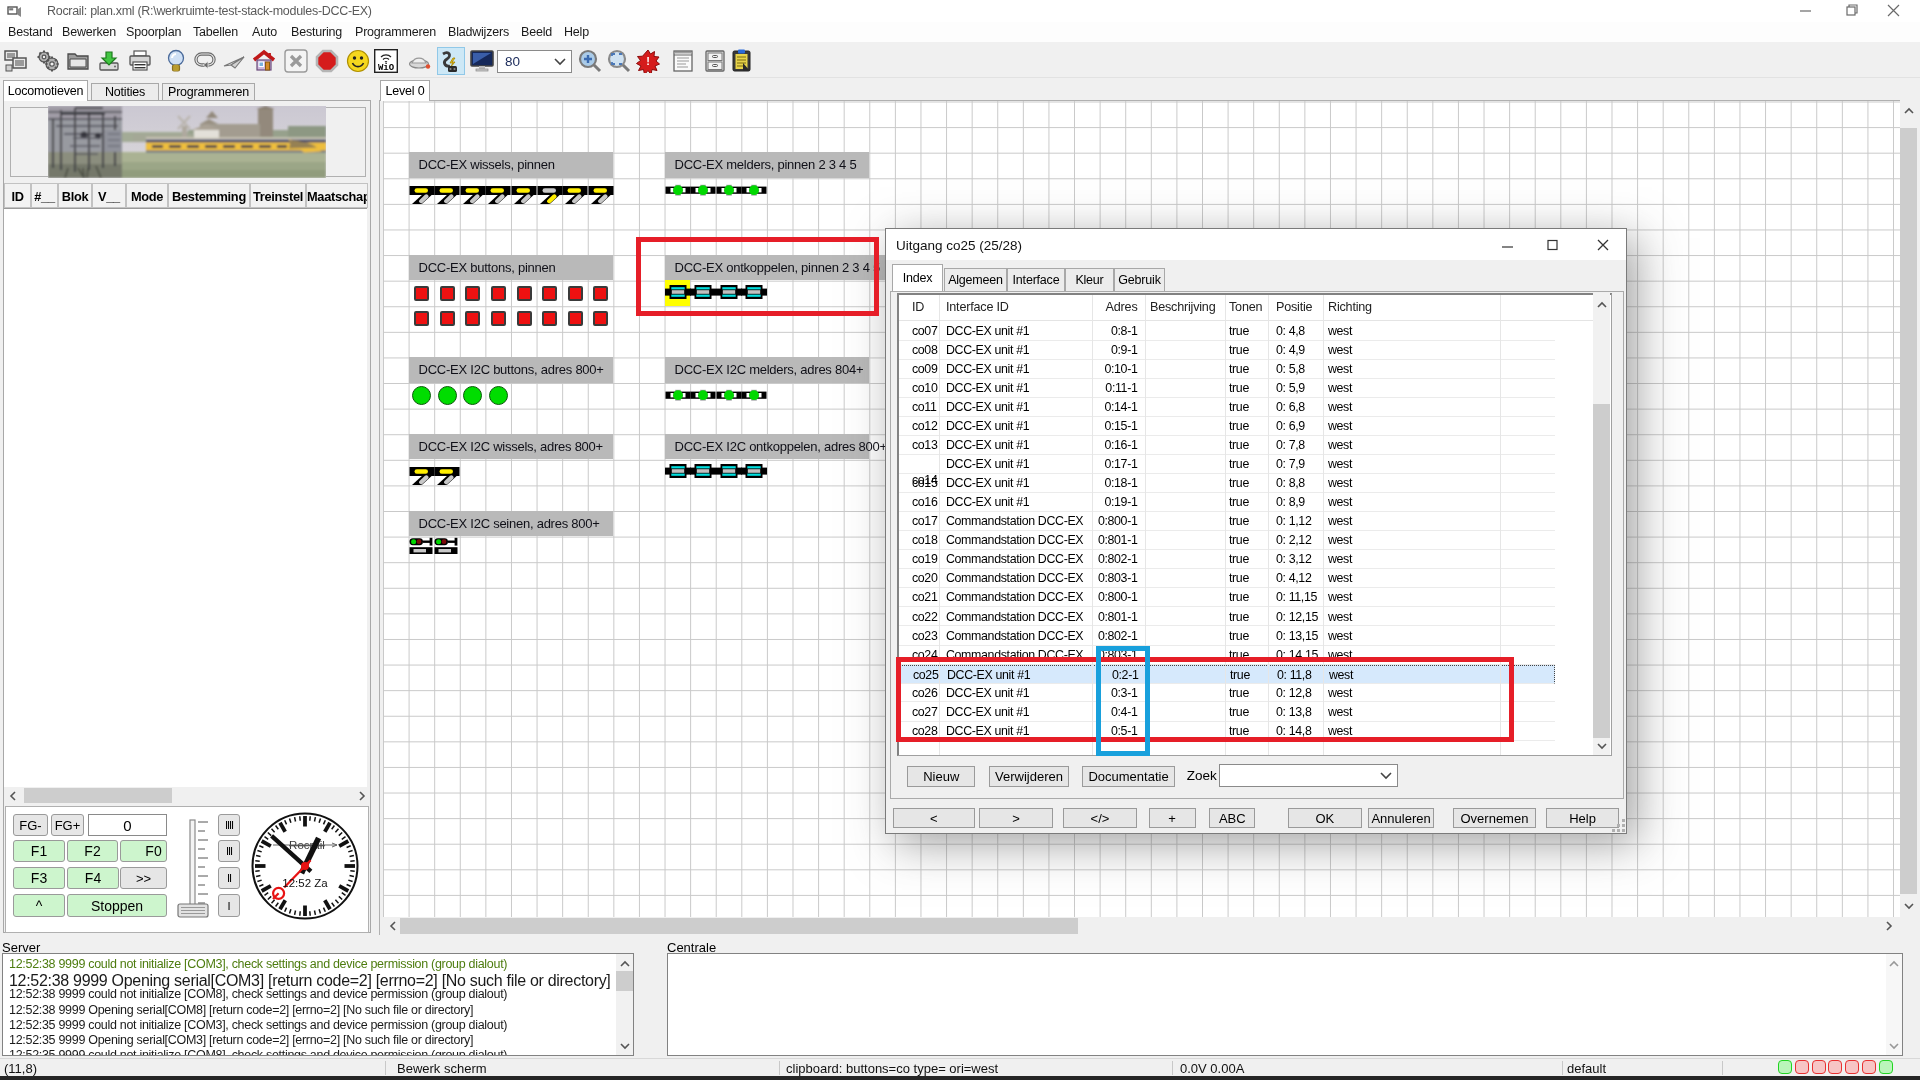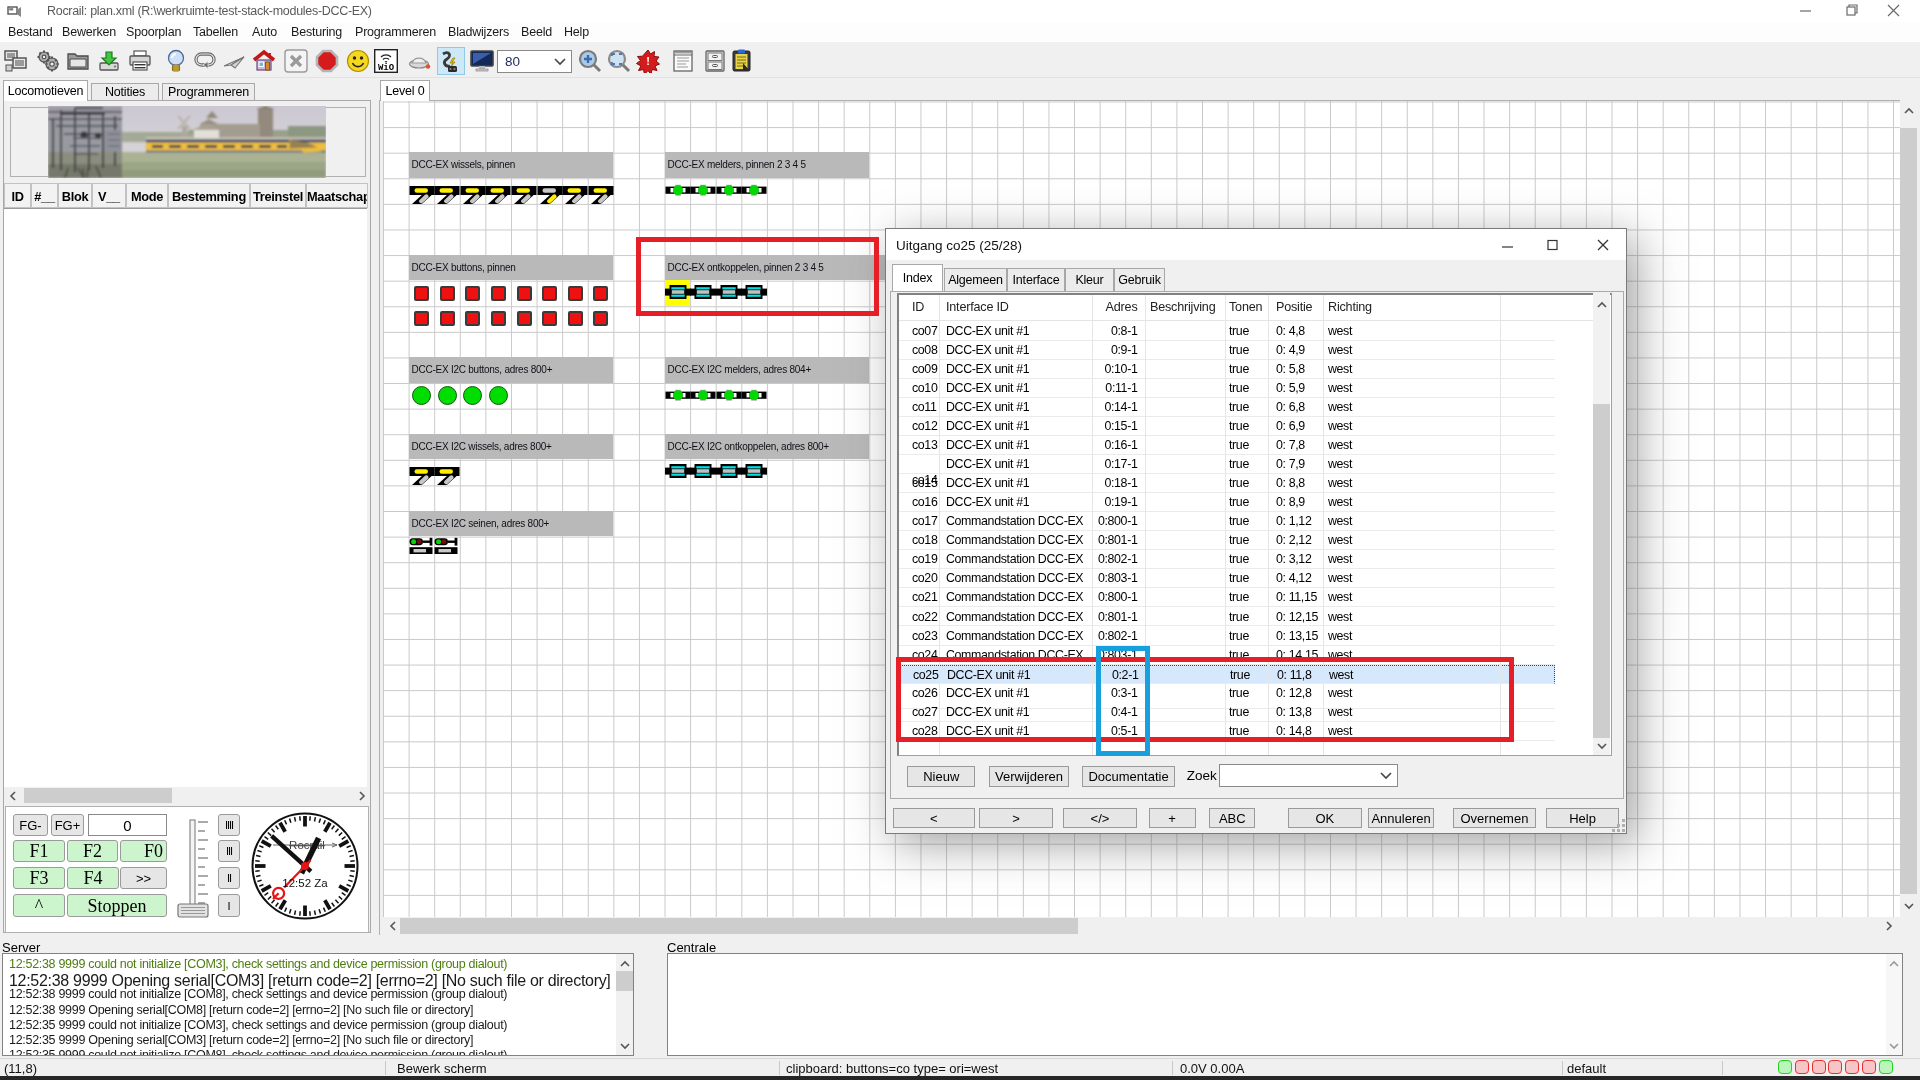--- a/index.html
+++ b/index.html
@@ -1,23 +1,23 @@
 <!DOCTYPE html>
 <html><head><meta charset="utf-8">
 <style>
 *{margin:0;padding:0;box-sizing:border-box;}
 html,body{width:1920px;height:1080px;overflow:hidden;background:#f0f0f0;
  font-family:"Liberation Sans",sans-serif;font-size:13px;color:#000;}
 .a{position:absolute;}
 .btn{position:absolute;background:#e6e6e6;border:1px solid #9a9a9a;border-radius:3px;
  text-align:center;font-size:13px;color:#000;}
-.gbtn{position:absolute;background:#cdf5cd;border:1px solid #9a9a9a;border-radius:3px;text-align:center;font-size:18px;font-family:Liberation Serif, serif;}
+.gbtn{position:absolute;background:#cdf5cd;border:1px solid #9a9a9a;border-radius:3px;text-align:center;font-size:14px;}
 .tab{position:absolute;background:#ececec;border:1px solid #a8a8a8;border-bottom:none;text-align:center;font-size:12.5px;letter-spacing:-0.2px;overflow:hidden;}
 .tabsel{position:absolute;background:#fff;border:1px solid #a8a8a8;border-bottom:none;text-align:center;font-size:12.5px;letter-spacing:-0.2px;z-index:3;overflow:hidden;}
-.lbl{position:absolute;background:#b9b9b9;color:#101018;font-size:10px;letter-spacing:-0.25px;line-height:25.6px;padding-left:3px;white-space:nowrap;}
+.lbl{position:absolute;background:#b9b9b9;color:#101018;font-size:13px;letter-spacing:-0.25px;line-height:25.6px;padding-left:10px;white-space:nowrap;}
 .mi{position:absolute;top:0;height:20px;line-height:20px;font-size:12.5px;letter-spacing:-0.2px;color:#1a1a1a;}
 .st{position:absolute;font-size:13px;color:#111;white-space:nowrap;}
 .sep{position:absolute;width:1px;background:#c8c8c8;}
 .tr span{font-size:12.4px;letter-spacing:-0.35px;white-space:nowrap;}
 </style></head>
 <body>
 
 <div class="a" style="left:0;top:0;width:1920px;height:22px;background:#ffffff;">
 <svg class="a" style="left:7px;top:4px" width="16" height="16" viewBox="0 0 16 16">
  <rect x="1" y="3" width="9" height="7" fill="none" stroke="#555" stroke-width="1.4"></rect>
@@ -782,21 +782,21 @@
 <span class="a" style="left:428.7px;top:2.2px;">west</span>
 </div>
 <div class="a tr" style="left:13.3px;top:435.6px;width:656px;height:19.06px;background:#d6e9fc;border:1px dotted #444;border-bottom:1px solid #ebebeb;">
 <span class="a" style="left:12.7px;top:2.2px;">co25</span>
 <span class="a" style="left:46.7px;top:2.2px;">DCC-EX unit #1</span>
 <span class="a" style="left:165.2px;top:2.2px;width:73px;text-align:right;">0:2-1</span>
 <span class="a" style="left:329.7px;top:2.2px;">true</span>
 <span class="a" style="left:376.7px;top:2.2px;">0: 11,8</span>
 <span class="a" style="left:428.7px;top:2.2px;">west</span>
 </div>
-<div class="a tr" style="left:13.3px;top:454.6px;width:656px;height:25px;border-bottom:1px solid #ebebeb;">
+<div class="a tr" style="left:13.3px;top:454.6px;width:656px;height:18px;border-bottom:1px solid #ebebeb;">
 <span class="a" style="left:12.7px;top:2.2px;">co26</span>
 <span class="a" style="left:46.7px;top:2.2px;">DCC-EX unit #1</span>
 <span class="a" style="left:165.2px;top:2.2px;width:73px;text-align:right;">0:3-1</span>
 <span class="a" style="left:329.7px;top:2.2px;">true</span>
 <span class="a" style="left:376.7px;top:2.2px;">0: 12,8</span>
 <span class="a" style="left:428.7px;top:2.2px;">west</span>
 </div>
 <div class="a tr" style="left:13.3px;top:473.7px;width:656px;height:19.06px;border-bottom:1px solid #ebebeb;">
 <span class="a" style="left:12.7px;top:2.2px;">co27</span>
 <span class="a" style="left:46.7px;top:2.2px;">DCC-EX unit #1</span>

